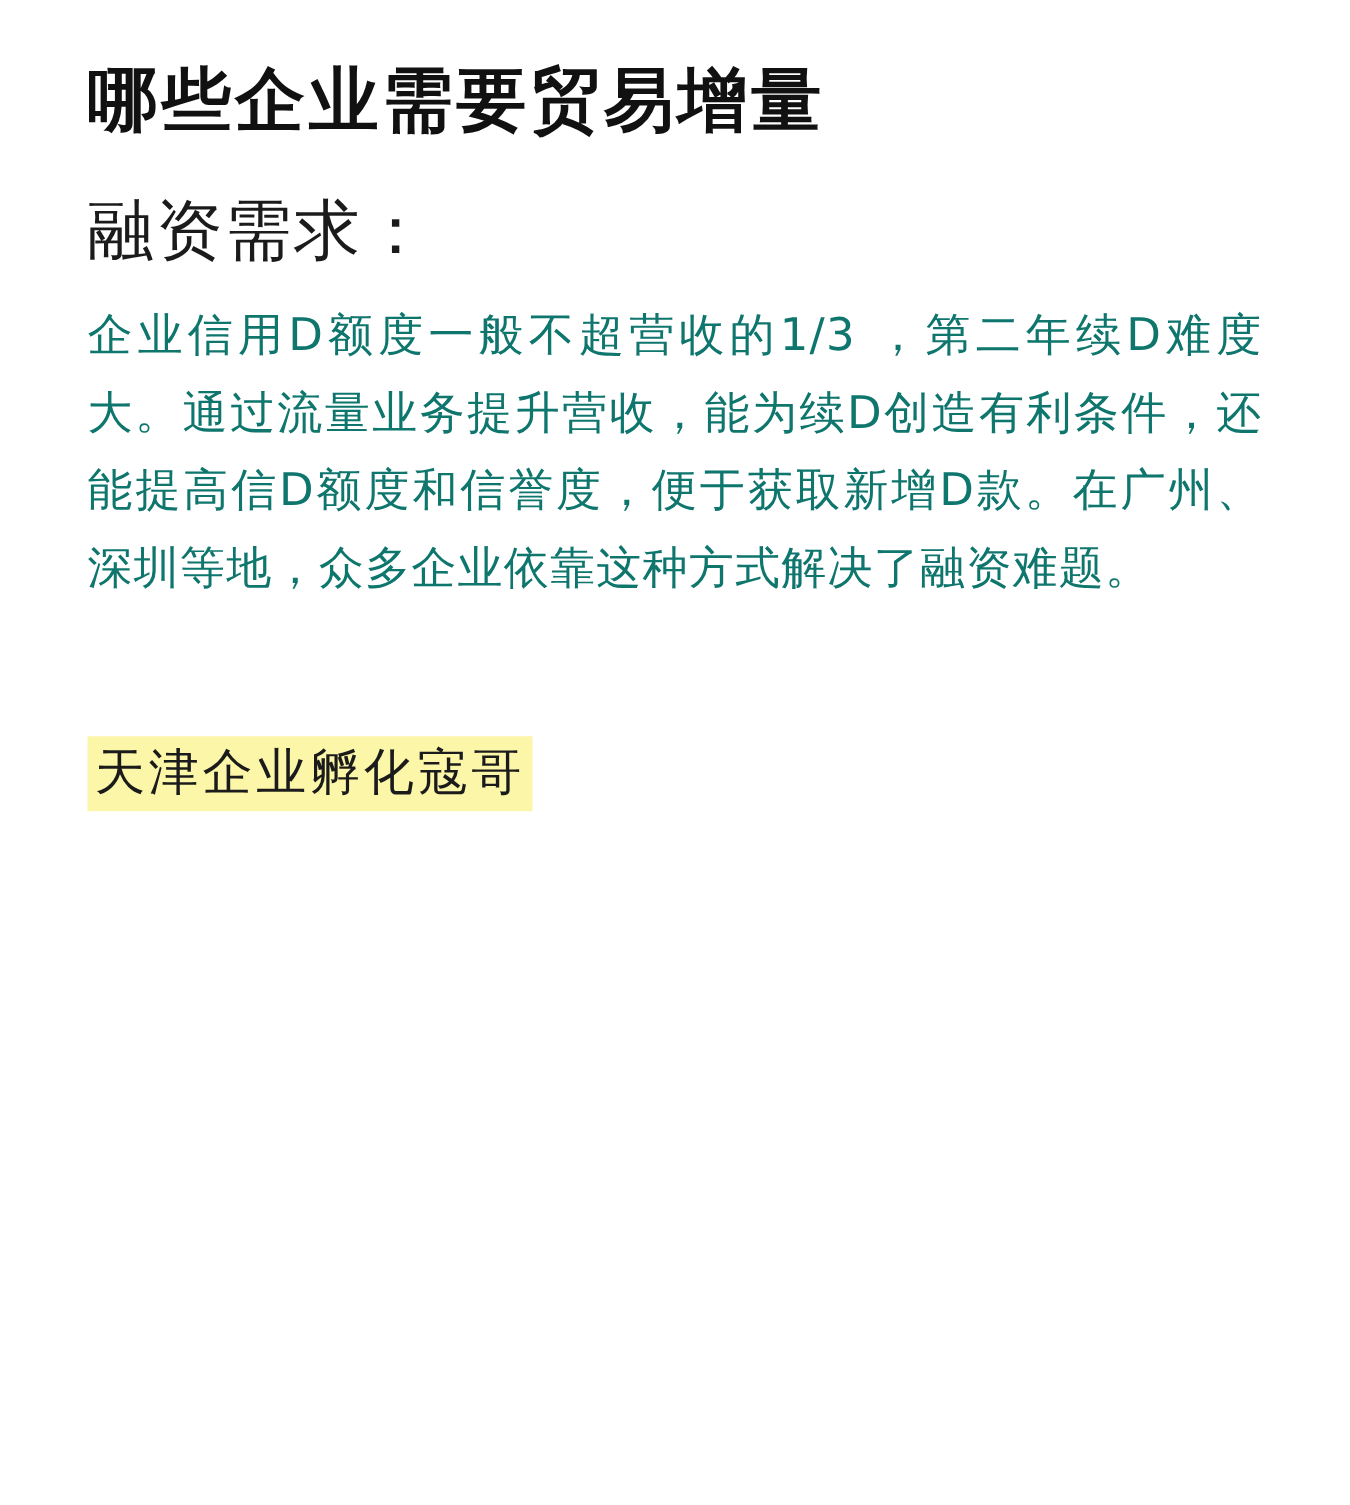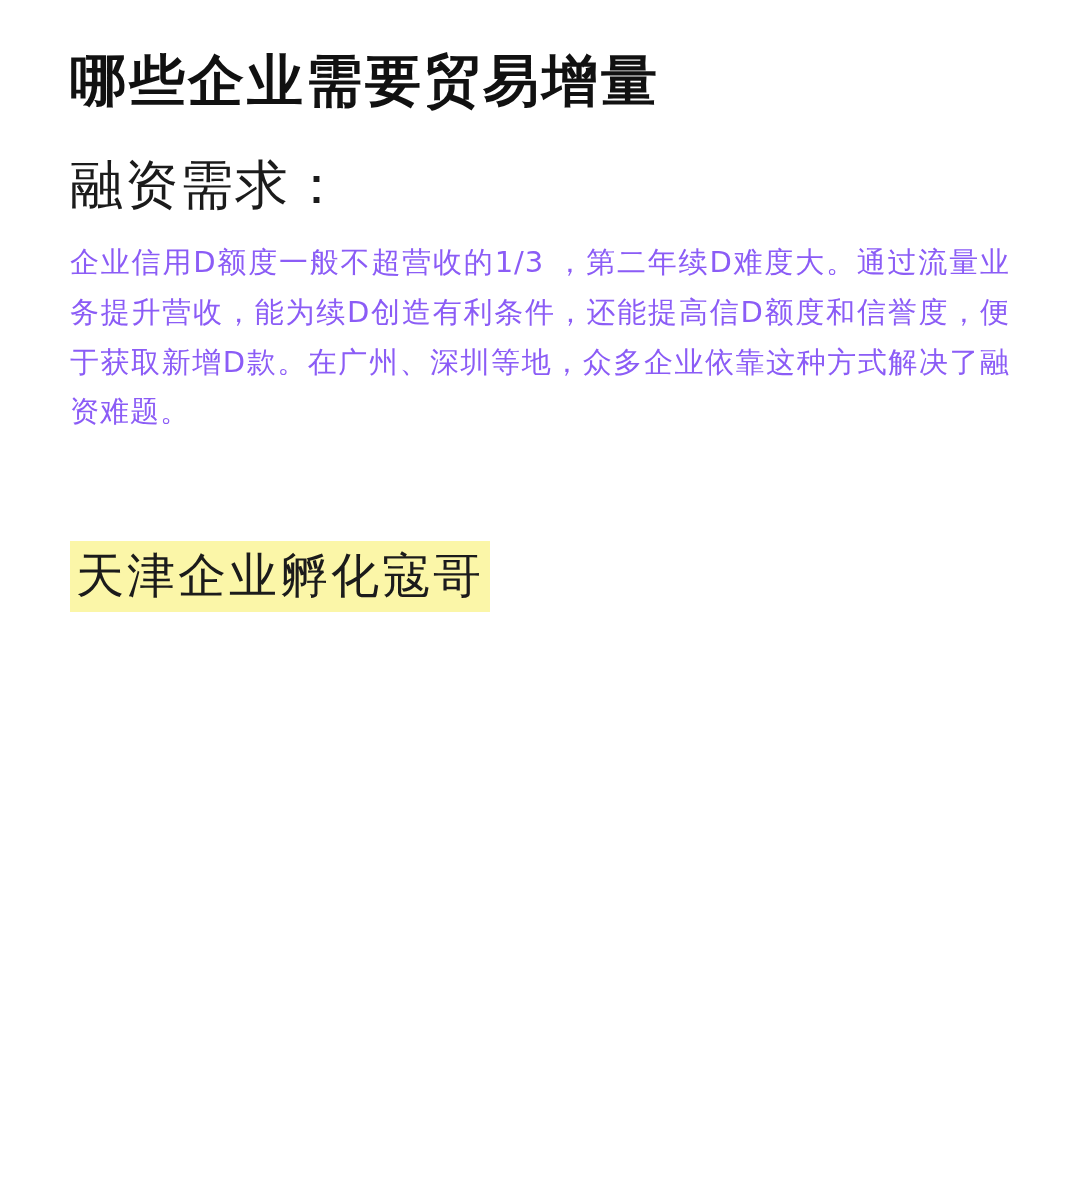--- a/index.html
+++ b/index.html
@@ -40,40 +40,40 @@
 
   .para-lead {
     font-size: 53px;
     line-height: 1.62;
     letter-spacing: 2px;
     color: #1b1b1b;
     margin: 24px 0 10px 0;
   }
 
   .para-main {
-    font-size: 29px;
+    font-size: 36px;
     line-height: 1.72;
     letter-spacing: 1px;
-    color: #8b5cf6;
+    color: #0f766e;
     margin: 0;
     text-align: justify;
     text-justify: inter-ideograph;
   }
 
   .spacer-block {
     height: 104px;
   }
 
   .signature-wrap {
     margin-top: 0;
   }
 
   .signature {
     display: inline-block;
-    font-size: 48px;
+    font-size: 40px;
     line-height: 1.35;
     letter-spacing: 3px;
     color: #1b1b1b;
     background: #fbf6a8;
     padding: 2px 6px 4px 6px;
   }
 </style>
 </head>
 <body>
 

